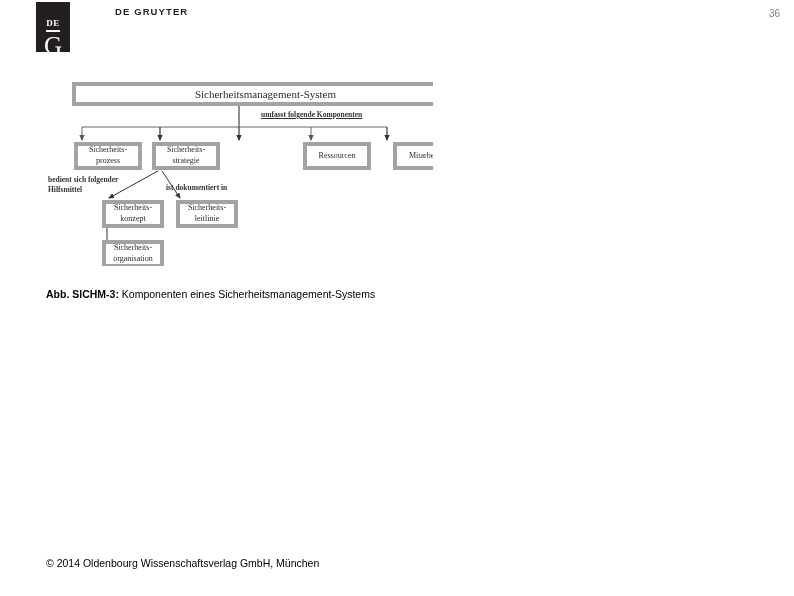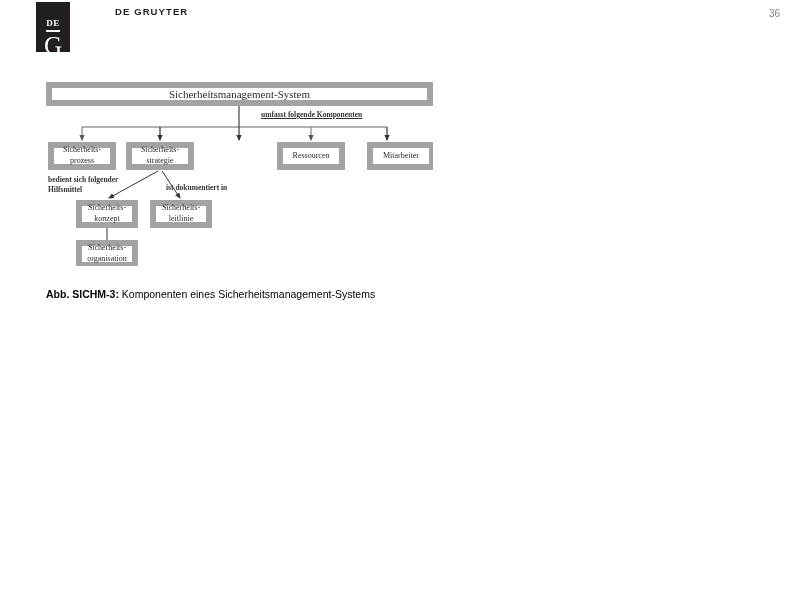--- a/index.html
+++ b/index.html
@@ -76,31 +76,32 @@
   }
   #figure-canvas {
     position: absolute;
     left: 0; top: 0;
     width: 520px; height: 186px;
   }
   #figure-canvas svg { display: block; }
 
   .fig-box {
     position: absolute;
-    border: 6px solid #a3a3a3;
+    border: 4px solid #a3a3a3;
     background: #ffffff;
     box-sizing: border-box;
     font-family: "Liberation Serif", serif;
     font-size: 8px;
     color: #2b2b2b;
     text-align: center;
     display: flex;
     align-items: center;
     justify-content: center;
     line-height: 1.35;
+    margin-left: 26px;
   }
   #box-root {
     left: 0px; top: 2px;
     width: 387px; height: 24px;
     font-size: 11px;
   }
   #box-prozess      { left: 2px;   top: 62px; width: 68px; height: 28px; }
   #box-strategie    { left: 80px;  top: 62px; width: 68px; height: 28px; }
   #box-prinzipien   { left: 155px; top: 62px; width: 68px; height: 28px; }
   #box-ressourcen   { left: 231px; top: 62px; width: 68px; height: 28px; }
@@ -208,13 +209,14 @@
     <div class="fig-label" id="label-dokument">ist dokumentiert in</div>
 
   </div>
 </div>
 
 <div id="figure-caption">
   <span class="cap-label">Abb. SICHM-3:</span><span> Komponenten eines Sicherheitsmanagement-Systems</span>
 </div>
 
 <div id="slide-footer">
+  <div>© 2014 Oldenbourg Wissenschaftsverlag GmbH, München</div>
 </div>
 
 </body></html>

